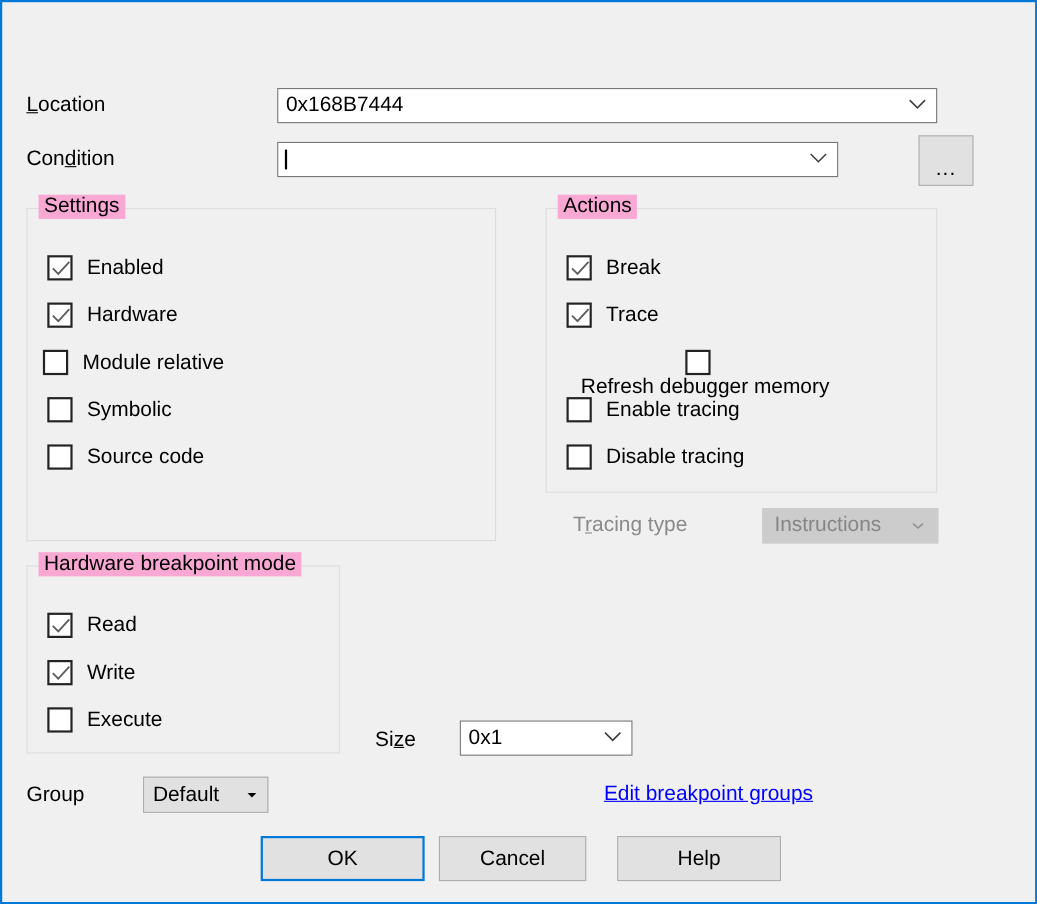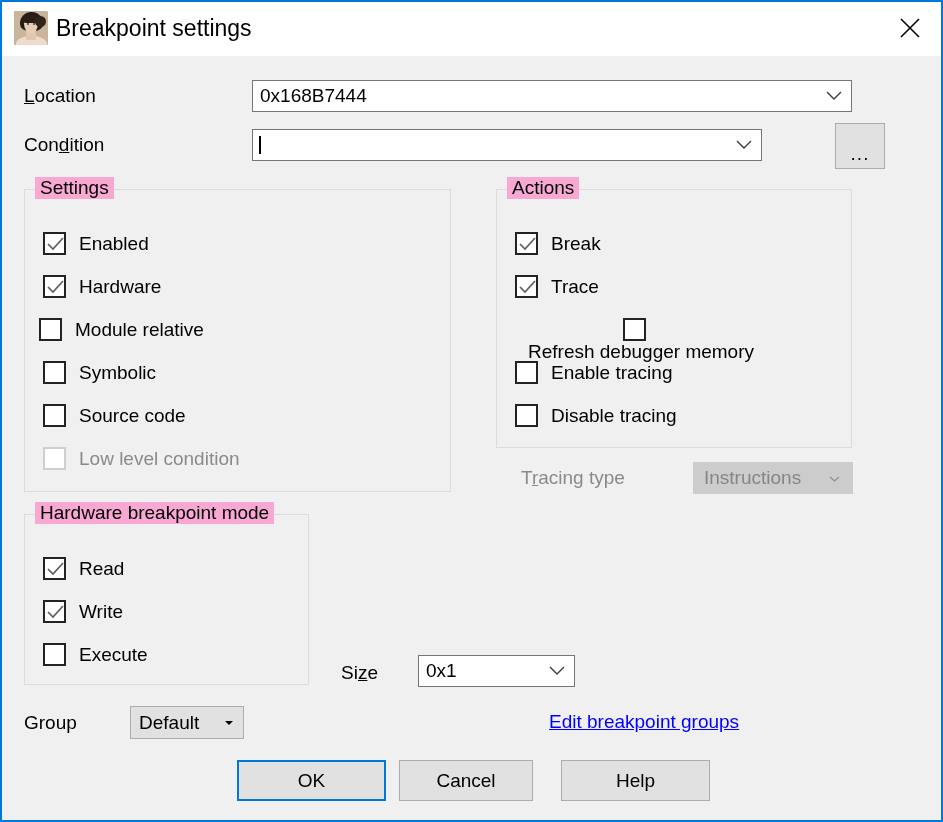--- a/index.html
+++ b/index.html
@@ -295,39 +295,20 @@
   }
   .dlgbtn.default {
     border: 2px solid #0078d7;
   }
 </style>
 </head>
 <body>
 
 <div id="window">
 
-  <div id="titlebar">
-    <div id="title-icon">
-      <div class="hair-back"></div>
-      <div class="shoulders"></div>
-      <div class="neck"></div>
-      <div class="face"></div>
-      <div class="hair-front"></div>
-      <div class="bun"></div>
-      <div class="eyeL"></div>
-      <div class="eyeR"></div>
-    </div>
-    <div id="title-text">Breakpoint settings</div>
-    <button id="close-button">
-      <svg width="26" height="26" viewBox="0 0 26 26">
-        <line x1="4" y1="4" x2="22" y2="22" stroke="#000000" stroke-width="1.6"></line>
-        <line x1="22" y1="4" x2="4" y2="22" stroke="#000000" stroke-width="1.6"></line>
-      </svg>
-    </button>
-  </div>
 
   <div class="lbl" style="left:22px; top:83px;"><span class="acc">L</span>ocation</div>
   <div class="combo" style="left:250px; top:78px; width:600px; height:32px;">
     <span class="val">0x168B7444</span>
     <span class="chev">
       <svg width="16" height="10" viewBox="0 0 16 10">
           <polyline points="1,1 8,8 15,1" fill="none" stroke="#3c3c3c" stroke-width="1.4"></polyline>
         </svg>
     </span>
   </div>
@@ -375,24 +356,20 @@
     <div class="chk" style="left:18px; top:171px;">
       <span class="box"></span>
       <span class="txt">Symbolic</span>
     </div>
 
     <div class="chk" style="left:18px; top:214px;">
       <span class="box"></span>
       <span class="txt">Source code</span>
     </div>
 
-    <div class="chk disabled" style="left:18px; top:257px;">
-      <span class="box"></span>
-      <span class="txt">Low level condition</span>
-    </div>
   </div>
 
   <div class="groupbox" style="left:494px; top:187px; width:356px; height:259px;">
     <div class="gb-title">Actions</div>
 
     <div class="chk" style="left:18px; top:42px;">
       <span class="box">
         <svg width="19" height="16" viewBox="0 0 19 16">
             <polyline points="2,8 7,13 17,2" fill="none" stroke="#5e5e5e" stroke-width="1.7"></polyline>
           </svg>

